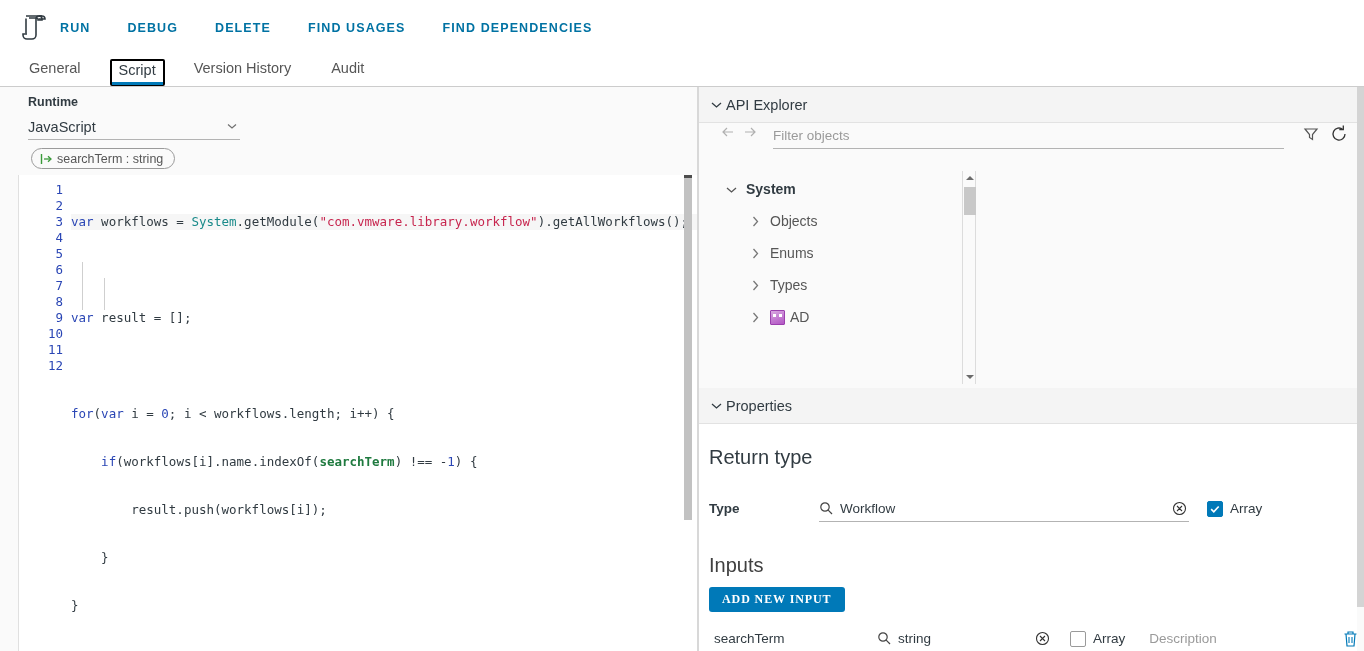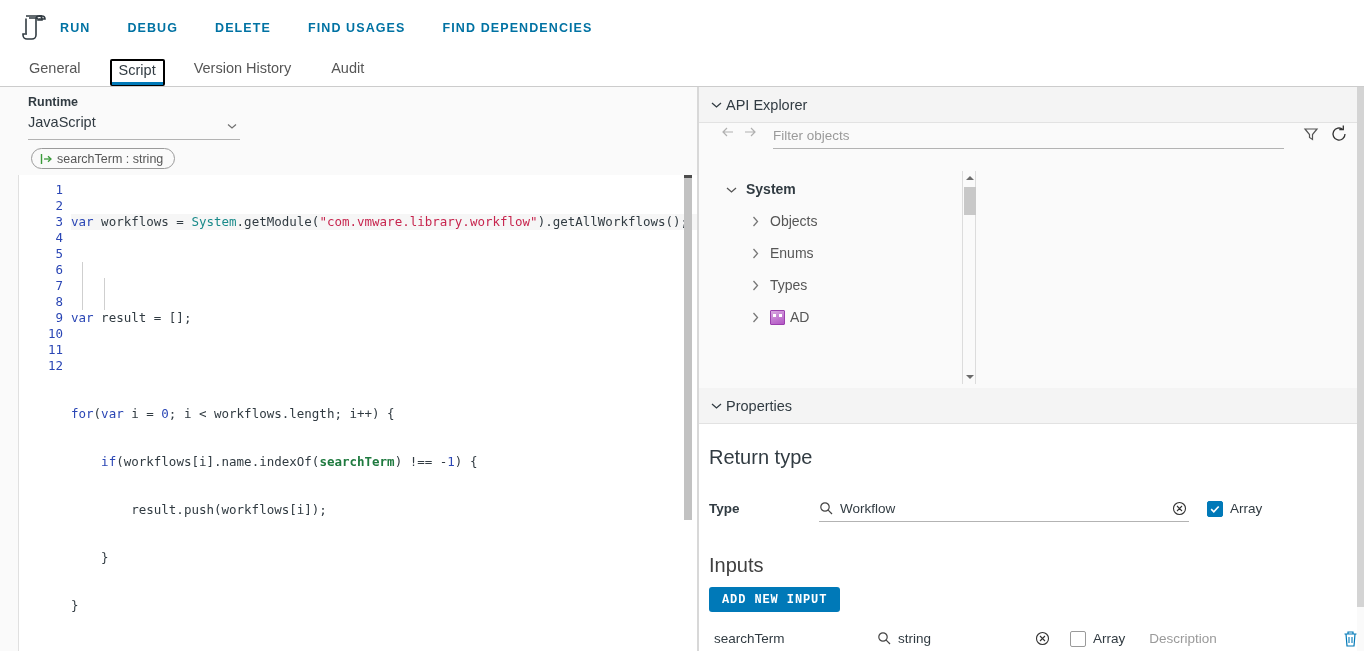--- a/index.html
+++ b/index.html
@@ -63,21 +63,21 @@
     background: #fafafa;
     position: relative;
     min-height: 0;
   }
   .runtime-block { padding: 8px 0 0 28px; }
   .runtime-label {
     font-size: 12.5px; font-weight: bold; color: #313b42; margin-bottom: 5px;
   }
   .runtime-select {
     width: 212px; height: 26px; position: relative;
-    border-bottom: 1px solid #b3b3b3; display: flex; 
+    border-bottom: 1px solid #b3b3b3; display: flex; align-items: center;
   }
   .runtime-select .val { font-size: 14.5px; color: #313b42; }
   .runtime-select .chev {
     position: absolute; right: 2px; top: 6px; width: 12px; height: 12px;
   }
   .chip-row { padding: 8px 0 6px 31px; }
   .param-chip {
     display: inline-flex; align-items: center; gap: 5px;
     height: 21px; padding: 0 11px 0 8px;
     border: 1px solid #9a9a9a; border-radius: 11px;
@@ -212,21 +212,21 @@
   }
   .cb.on { background: #0079b8; border: 1px solid #0079b8; }
   .cb.off { background: #fff; border: 1px solid #9a9a9a; }
   .cb-lbl { font-size: 13.5px; color: #313b42; }
 
   .inputs-h2 { font-size: 20px; color: #404040; font-weight: 400; padding: 32px 0 0 0; }
   .add-btn {
     margin-top: 10px; height: 25px; background: #0079b8; color: #fff;
     border: 0; border-radius: 3px; font-size: 12px; font-weight: bold;
     letter-spacing: .9px; padding: 0 13px; cursor: pointer;
-    font-family: Liberation Mono, monospace;
+    font-family: Liberation Serif, serif;
   }
   .input-row { display: flex; align-items: center; margin-top: 13px; }
   .name-field {
     width: 142px; flex: 0 0 142px; height: 27px; border-bottom: 1px solid #b3b3b3;
     display: flex; align-items: center; font-size: 13.5px; color: #313b42; padding-left: 5px;
   }
   .search-field.in-type { width: 175px; flex: 0 0 175px; margin-left: 26px; }
   .desc-field {
     width: 182px; flex: 0 0 182px; height: 27px; border-bottom: 1px solid #b3b3b3;
     display: flex; align-items: center; font-size: 13.5px; color: #9a9a9a;

